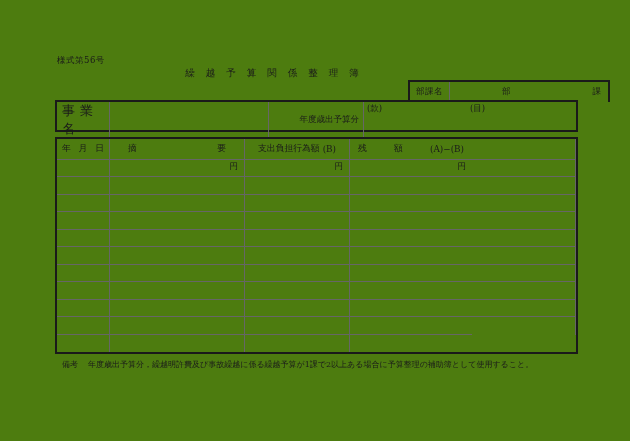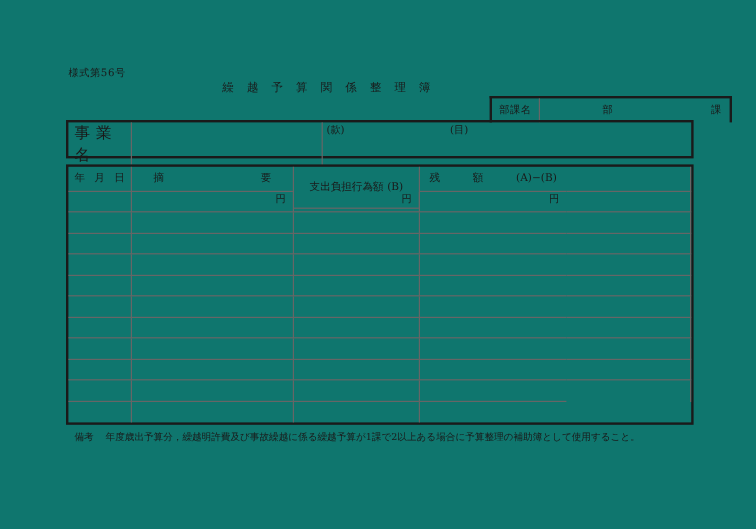--- a/index.html
+++ b/index.html
@@ -1,21 +1,21 @@
 <!DOCTYPE html>
 <html><head>
 <meta charset="utf-8">
 <style>
   * { margin: 0; padding: 0; box-sizing: border-box; }
   html, body { background: #e9e9e7; }
   .page {
     position: relative;
     width: 630px;
     height: 441px;
-    background: #0f766e;
+    background: #4d7c0f;
     font-family: "DejaVu Serif", "Liberation Serif", serif;
     color: #1a1a1a;
     overflow: hidden;
   }
 
   .form-number {
     position: absolute;
     left: 57px;
     top: 55px;
     font-size: 8.5px;
@@ -119,21 +119,21 @@
     display: flex;
     align-items: center;
     justify-content: space-between;
     font-size: 8.8px;
     white-space: nowrap;
   }
   .h-date    { padding: 0 5px; }
   .h-summary { padding: 0 18px; }
   .h-carry   { padding: 0 7px; }
   .h-carry .amt-label { letter-spacing: 2.5px; }
-  .h-expend  { padding: 17px 13px; }
+  .h-expend  { padding: 3px 13px; }
   .h-balance { padding: 0 8px; }
 
   .body-cell {
     display: flex;
     justify-content: flex-end;
     align-items: flex-start;
     padding: 1px 6px;
   }
   .unit { font-size: 8.5px; line-height: 1.2; }
 
@@ -160,20 +160,21 @@
     <div class="dept-label">部課名</div>
     <div class="dept-value">
       <span>部</span>
       <span>課</span>
     </div>
   </div>
 
   <div class="project-box">
     <div class="cell project-label">事業名</div>
     <div class="cell project-value"></div>
+    <div class="cell budget-label">年度歳出予算分</div>
     <div class="cell kanme-cell">
       <span class="kan-label">(款)</span>
       <span class="me-label">(目)</span>
     </div>
   </div>
 
   <div class="ledger" id="ledger-grid">
     <div class="cell hcell h-date col0">
       <span>年</span>
       <span>月</span>

